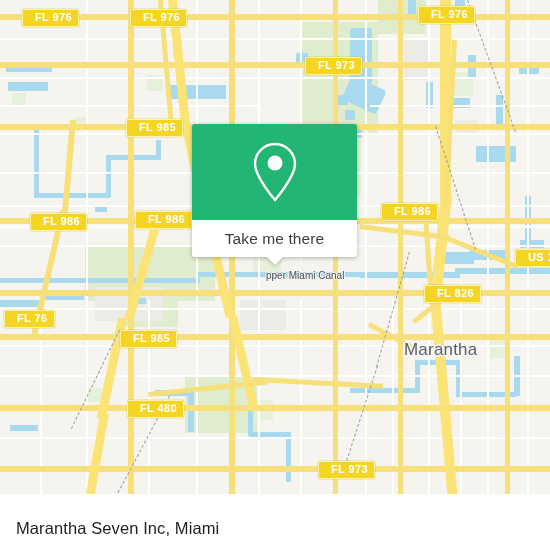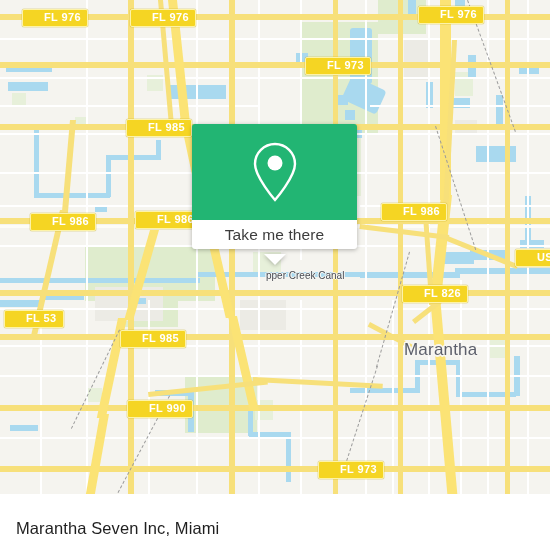--- a/index.html
+++ b/index.html
@@ -74,21 +74,21 @@
   
   .shield {
     position: absolute;
     background: #f5d523;
     border: 1.6px solid #fdf3a8;
     border-radius: 2px;
     color: #ffffff;
     font-size: 11px;
     font-weight: bold;
     letter-spacing: 0.4px;
-    padding: 1px 6px 2px 21px;
+    padding: 1px 6px 2px 12px;
     line-height: 13px;
     white-space: nowrap;
     box-shadow: 0 0 0 0.5px rgba(190,160,20,0.35);
   }
 
   .place-label {
     position: absolute;
     color: #5c5f6b;
     font-size: 17px;
     letter-spacing: 0.2px;
@@ -129,21 +129,21 @@
   #popup-image {
     height: 96px;
     background: #22b573;
     border-radius: 3px 3px 0 0;
     display: flex;
     align-items: center;
     justify-content: center;
   }
   #popup-image svg { display: block; }
   #popup-action {
-    height: 29px;
+    height: 37px;
     background: #ffffff;
     border-radius: 0 0 3px 3px;
     display: flex;
     align-items: center;
     justify-content: center;
     color: #3d3d3d;
     font-size: 15.5px;
     letter-spacing: 0.1px;
   }
   #popup-tail {
@@ -343,35 +343,35 @@
 
     <div class="rail" style="left:468px;top:0px;width:140px;transform:rotate(70deg);"></div>
     <div class="rail" style="left:436px;top:126px;width:130px;transform:rotate(72deg);"></div>
     <div class="rail" style="left:410px;top:252px;width:120px;transform:rotate(106deg);"></div>
     <div class="rail" style="left:378px;top:366px;width:110px;transform:rotate(108deg);"></div>
     <div class="rail" style="left:170px;top:396px;width:120px;transform:rotate(118deg);"></div>
     <div class="rail" style="left:120px;top:330px;width:110px;transform:rotate(116deg);"></div>
 
     <div class="place-label" style="left:404px;top:340px;">Marantha</div>
 
-    <div class="water-label" style="left:266px;top:270px;">pper Creek Canal</div>
+    <div class="water-label" style="left:266px;top:270px;">pper Miami Canal</div>
 
     <div class="shield" style="left:22px;top:9px;">FL 976</div>
     <div class="shield" style="left:130px;top:9px;">FL 976</div>
     <div class="shield" style="left:418px;top:6px;">FL 976</div>
     <div class="shield" style="left:305px;top:57px;">FL 973</div>
     <div class="shield" style="left:126px;top:119px;">FL 985</div>
     <div class="shield" style="left:30px;top:213px;">FL 986</div>
     <div class="shield" style="left:135px;top:211px;">FL 986</div>
     <div class="shield" style="left:381px;top:203px;">FL 986</div>
     <div class="shield" style="left:515px;top:249px;">US 1</div>
-    <div class="shield" style="left:402px;top:285px;">FL 826</div>
-    <div class="shield" style="left:4px;top:310px;">FL 53</div>
+    <div class="shield" style="left:424px;top:285px;">FL 826</div>
+    <div class="shield" style="left:4px;top:310px;">FL 76</div>
     <div class="shield" style="left:120px;top:330px;">FL 985</div>
-    <div class="shield" style="left:127px;top:400px;">FL 990</div>
+    <div class="shield" style="left:127px;top:400px;">FL 480</div>
     <div class="shield" style="left:318px;top:461px;">FL 973</div>
 
     <div id="popup">
       <div id="popup-image">
         <span>
           <svg width="52" height="64" viewBox="0 0 52 64" fill="none">
             <path d="M26 4 C15 4 6 13 6 24 C6 37 26 60 26 60 C26 60 46 37 46 24 C46 13 37 4 26 4 Z" stroke="#ffffff" stroke-width="2.4" fill="none"></path>
             <circle cx="26" cy="23" r="7.5" fill="#ffffff"></circle>
           </svg>
         </span>

